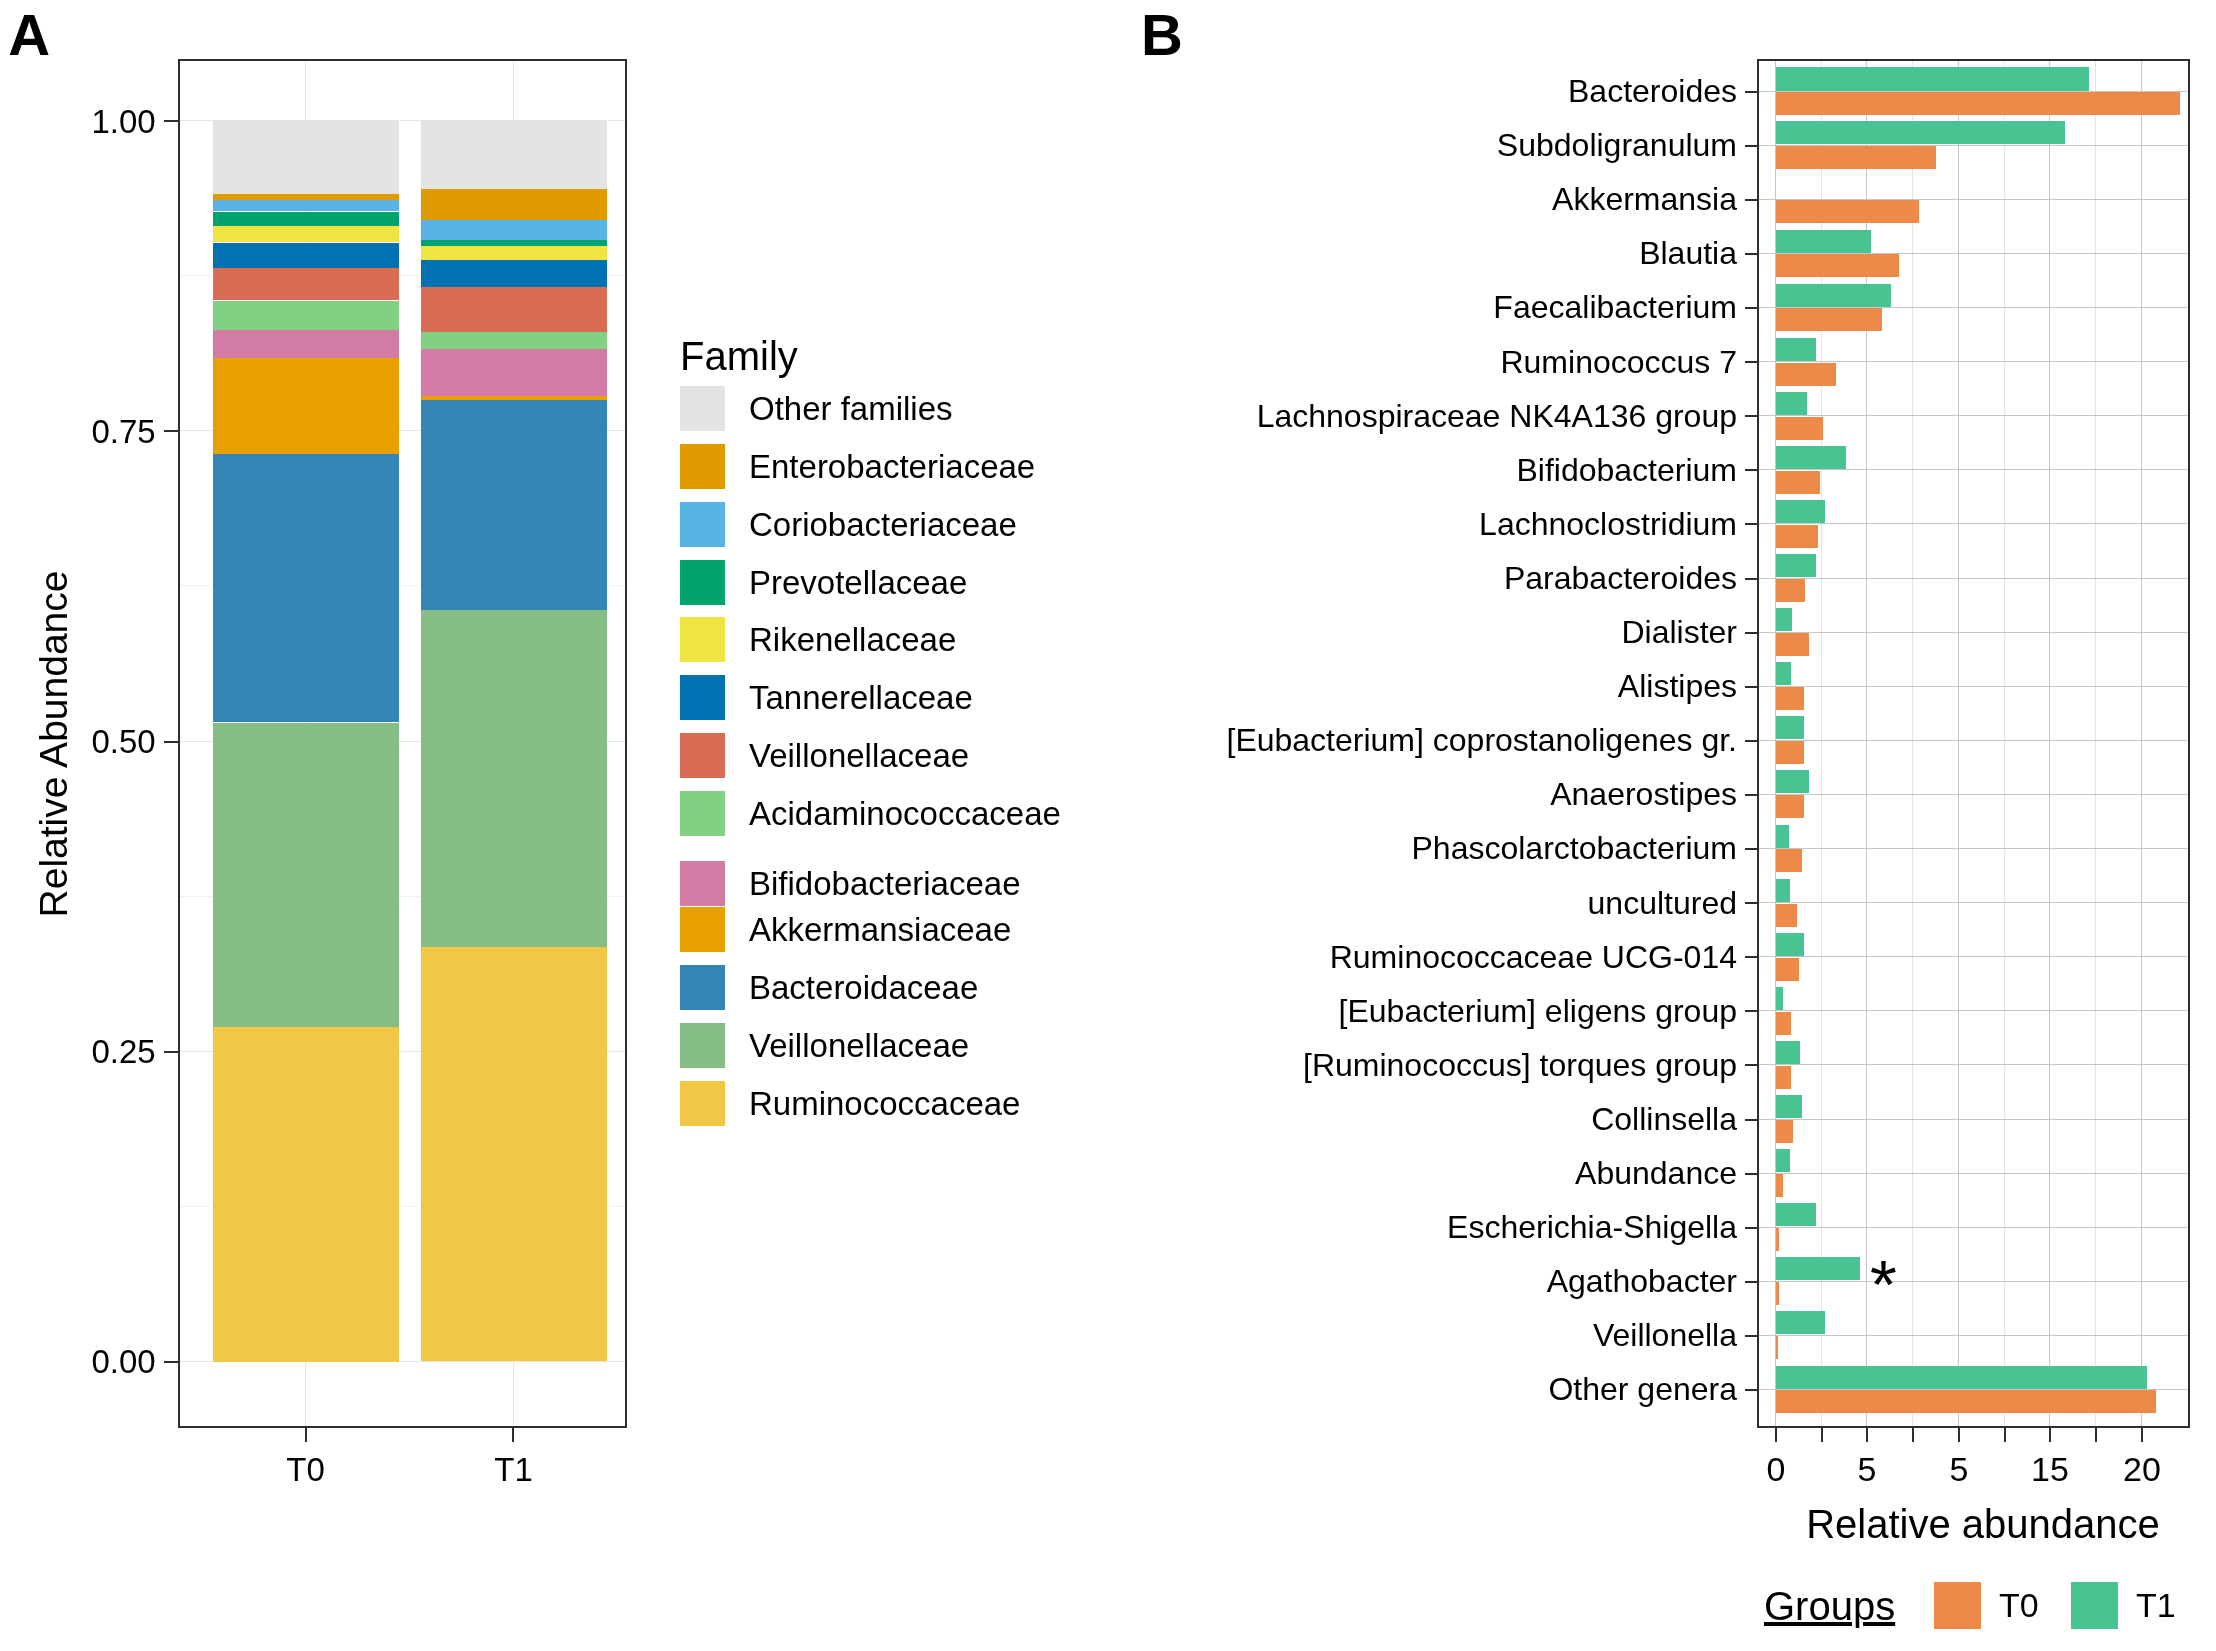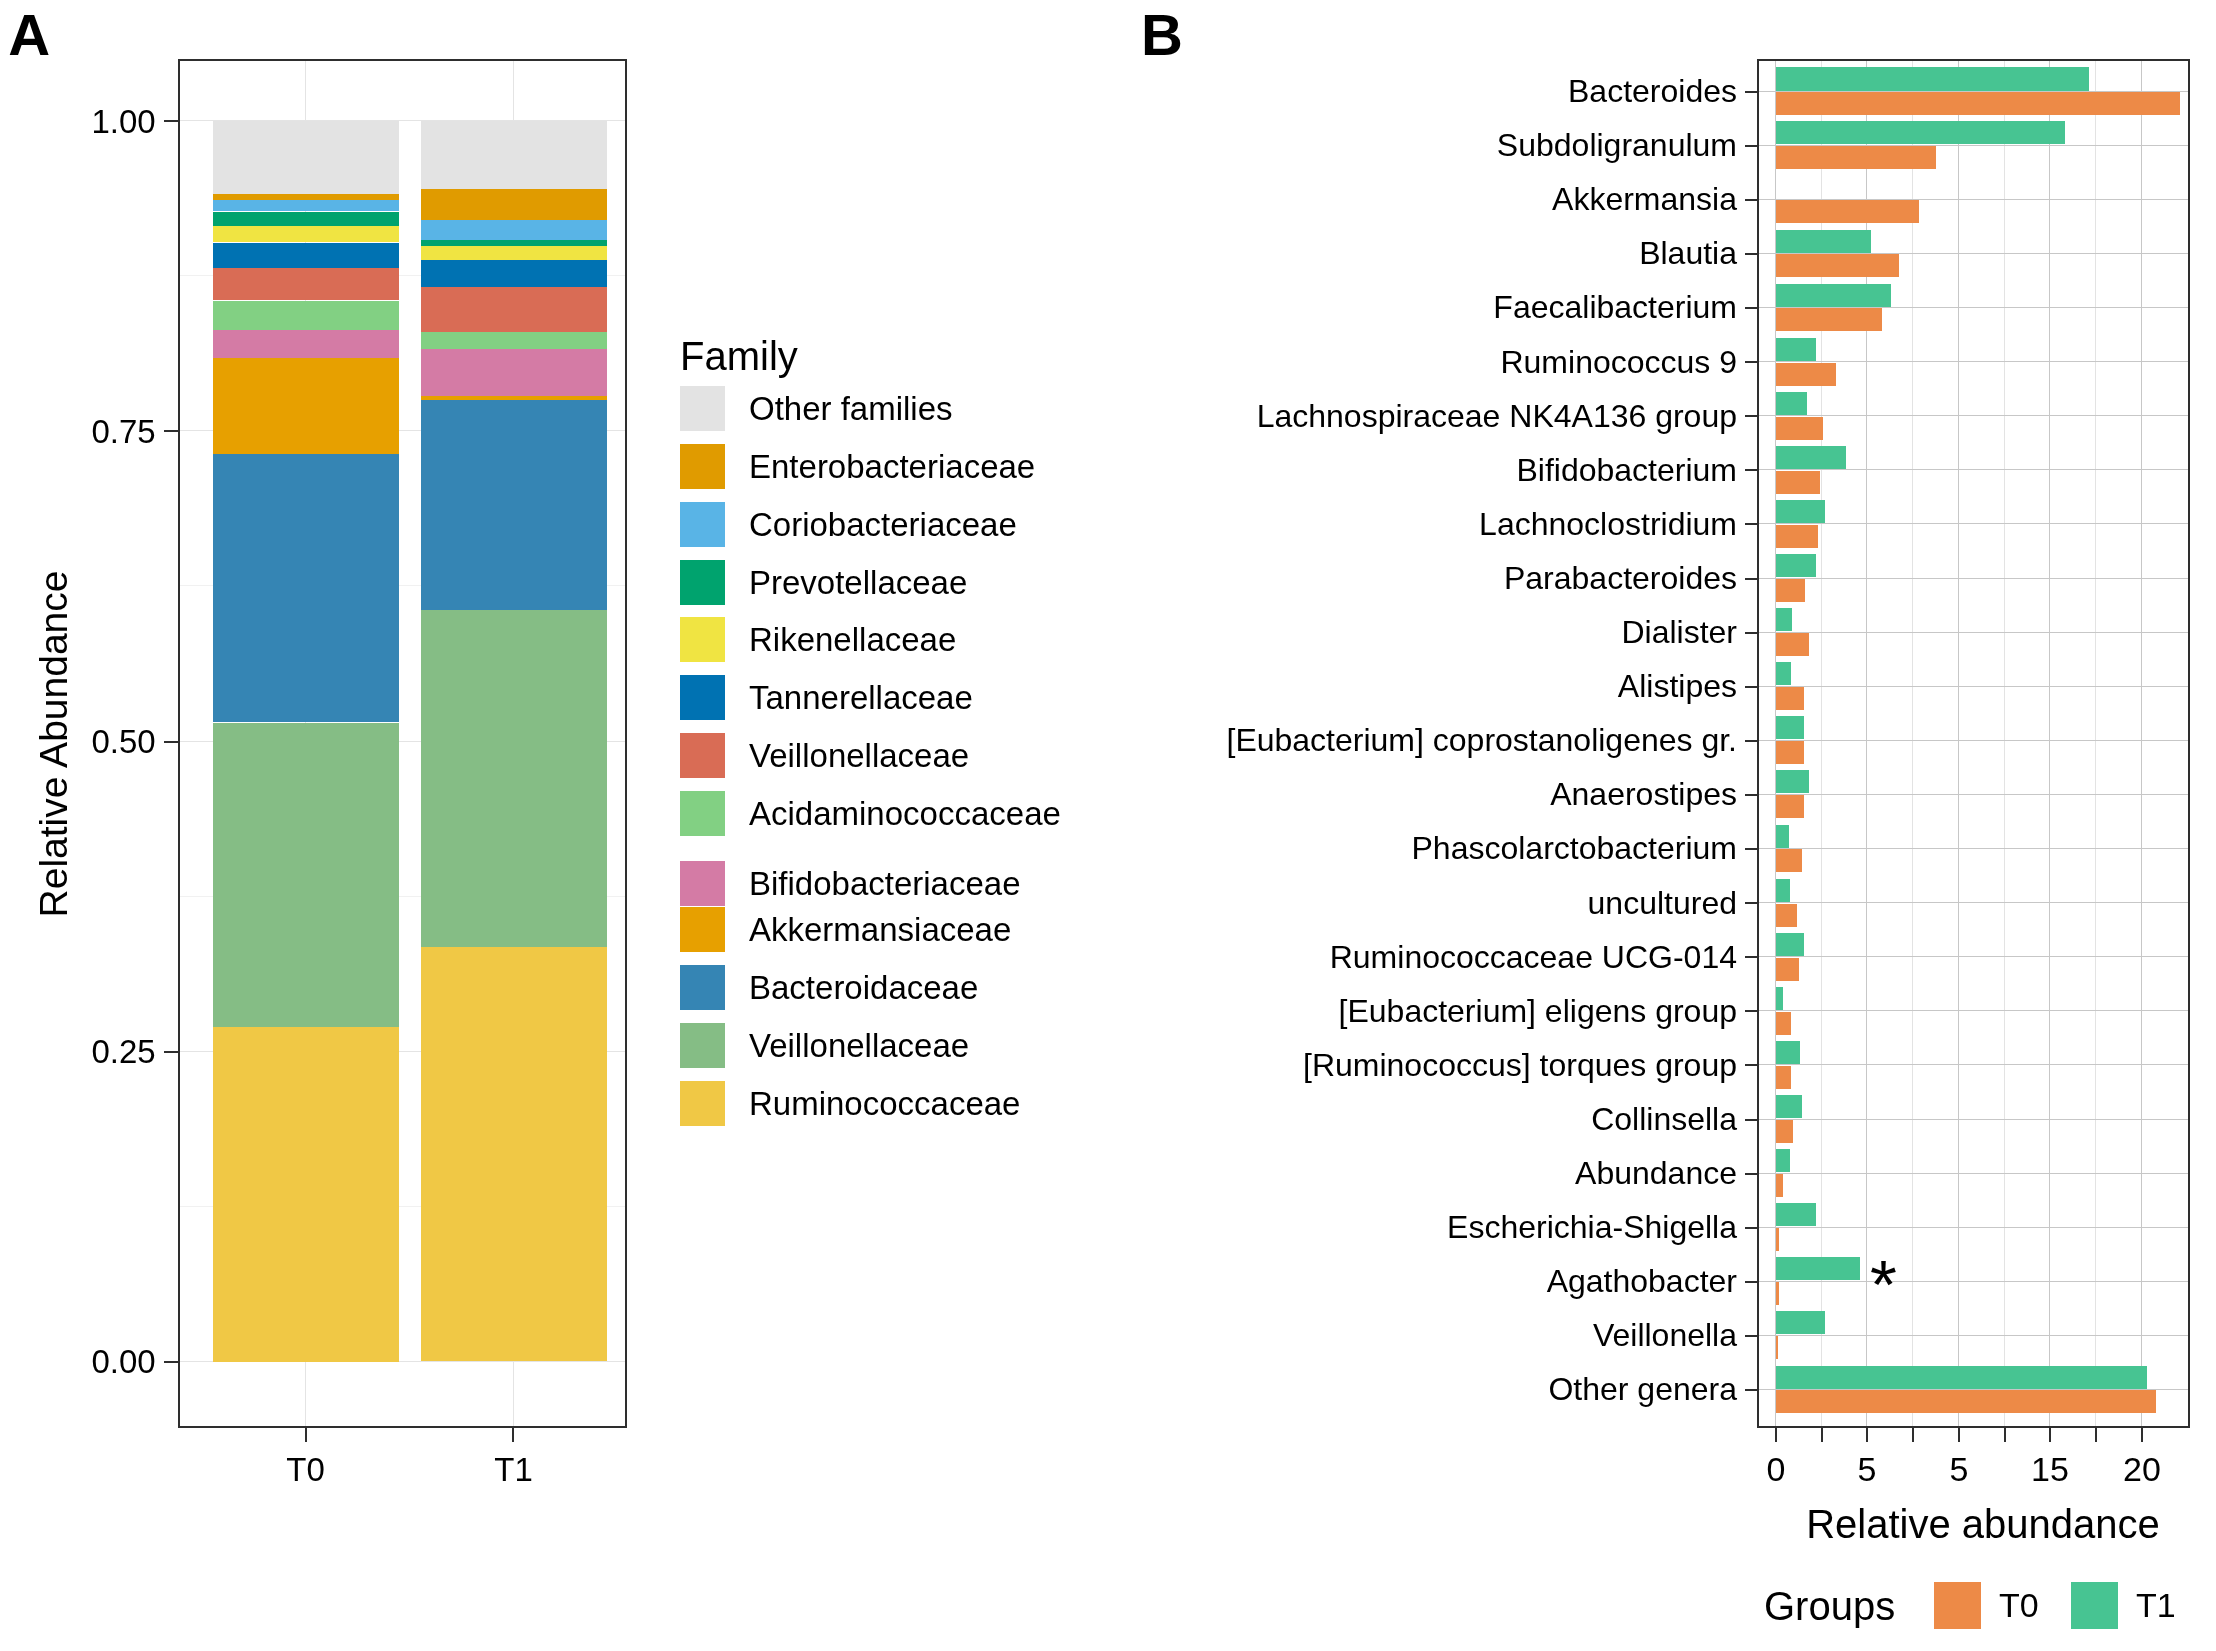--- a/index.html
+++ b/index.html
@@ -257,21 +257,21 @@
       <div style="position: absolute; left: 917px; width: 820px; top: 73px; height: 37px; font: 32px / 37px &quot;Liberation Sans&quot;, sans-serif; text-align: right; white-space: nowrap;">Bacteroides</div>
       <div style="position: absolute; left: 1745px; width: 12.4px; top: 145px; height: 2.1px; background: rgb(46, 46, 46);"></div>
       <div style="position: absolute; left: 917px; width: 820px; top: 127px; height: 37px; font: 32px / 37px &quot;Liberation Sans&quot;, sans-serif; text-align: right; white-space: nowrap;">Subdoligranulum</div>
       <div style="position: absolute; left: 1745px; width: 12.4px; top: 199px; height: 2.1px; background: rgb(46, 46, 46);"></div>
       <div style="position: absolute; left: 917px; width: 820px; top: 181px; height: 37px; font: 32px / 37px &quot;Liberation Sans&quot;, sans-serif; text-align: right; white-space: nowrap;">Akkermansia</div>
       <div style="position: absolute; left: 1745px; width: 12.4px; top: 253px; height: 2.1px; background: rgb(46, 46, 46);"></div>
       <div style="position: absolute; left: 917px; width: 820px; top: 235px; height: 37px; font: 32px / 37px &quot;Liberation Sans&quot;, sans-serif; text-align: right; white-space: nowrap;">Blautia</div>
       <div style="position: absolute; left: 1745px; width: 12.4px; top: 307px; height: 2.1px; background: rgb(46, 46, 46);"></div>
       <div style="position: absolute; left: 917px; width: 820px; top: 289px; height: 37px; font: 32px / 37px &quot;Liberation Sans&quot;, sans-serif; text-align: right; white-space: nowrap;">Faecalibacterium</div>
       <div style="position: absolute; left: 1745px; width: 12.4px; top: 361px; height: 2.1px; background: rgb(46, 46, 46);"></div>
-      <div style="position: absolute; left: 917px; width: 820px; top: 344px; height: 37px; font: 32px / 37px &quot;Liberation Sans&quot;, sans-serif; text-align: right; white-space: nowrap;">Ruminococcus 9</div>
+      <div style="position: absolute; left: 917px; width: 820px; top: 344px; height: 37px; font: 32px / 37px &quot;Liberation Sans&quot;, sans-serif; text-align: right; white-space: nowrap;">Ruminococcus 7</div>
       <div style="position: absolute; left: 1745px; width: 12.4px; top: 415px; height: 2.1px; background: rgb(46, 46, 46);"></div>
       <div style="position: absolute; left: 917px; width: 820px; top: 398px; height: 37px; font: 32px / 37px &quot;Liberation Sans&quot;, sans-serif; text-align: right; white-space: nowrap;">Lachnospiraceae NK4A136 group</div>
       <div style="position: absolute; left: 1745px; width: 12.4px; top: 469px; height: 2.1px; background: rgb(46, 46, 46);"></div>
       <div style="position: absolute; left: 917px; width: 820px; top: 452px; height: 37px; font: 32px / 37px &quot;Liberation Sans&quot;, sans-serif; text-align: right; white-space: nowrap;">Bifidobacterium</div>
       <div style="position: absolute; left: 1745px; width: 12.4px; top: 523px; height: 2.1px; background: rgb(46, 46, 46);"></div>
       <div style="position: absolute; left: 917px; width: 820px; top: 506px; height: 37px; font: 32px / 37px &quot;Liberation Sans&quot;, sans-serif; text-align: right; white-space: nowrap;">Lachnoclostridium</div>
       <div style="position: absolute; left: 1745px; width: 12.4px; top: 578px; height: 2.1px; background: rgb(46, 46, 46);"></div>
       <div style="position: absolute; left: 917px; width: 820px; top: 560px; height: 37px; font: 32px / 37px &quot;Liberation Sans&quot;, sans-serif; text-align: right; white-space: nowrap;">Parabacteroides</div>
       <div style="position: absolute; left: 1745px; width: 12.4px; top: 632px; height: 2.1px; background: rgb(46, 46, 46);"></div>
       <div style="position: absolute; left: 917px; width: 820px; top: 614px; height: 37px; font: 32px / 37px &quot;Liberation Sans&quot;, sans-serif; text-align: right; white-space: nowrap;">Dialister</div>
@@ -315,21 +315,21 @@
       <div style="position: absolute; left: 1728px; width: 96px; top: 1450px; font: 34px / 39px &quot;Liberation Sans&quot;, sans-serif; text-align: center;">0</div>
       <div style="position: absolute; left: 1819px; width: 96px; top: 1450px; font: 34px / 39px &quot;Liberation Sans&quot;, sans-serif; text-align: center;">5</div>
       <div style="position: absolute; left: 1911px; width: 96px; top: 1450px; font: 34px / 39px &quot;Liberation Sans&quot;, sans-serif; text-align: center;">5</div>
       <div style="position: absolute; left: 2002px; width: 96px; top: 1450px; font: 34px / 39px &quot;Liberation Sans&quot;, sans-serif; text-align: center;">15</div>
       <div style="position: absolute; left: 2094px; width: 96px; top: 1450px; font: 34px / 39px &quot;Liberation Sans&quot;, sans-serif; text-align: center;">20</div>
     </div>
 
   <div class="x-title-b">Relative abundance</div>
 
   <div id="legendGroups" class="abs" style="left:0; top:0; width:0; height:0;">
-    <div class="legend-title" style="left:1764px; top:1584px;">Groups</div>
+    <div class="legend-title" style="left:1764px; top:1584px;text-decoration:underline;">Groups</div>
     <div id="groupEntries" class="abs">
         <div style="position: absolute; left: 1934px; top: 1582px; width: 47px; height: 47px; background: rgb(237, 138, 71);"></div>
         <div style="position: absolute; left: 1999px; top: 1582px; height: 47px; display: flex; align-items: center; font: 34px &quot;Liberation Sans&quot;, sans-serif;">T0</div>
         <div style="position: absolute; left: 2071px; top: 1582px; width: 47px; height: 47px; background: rgb(71, 196, 146);"></div>
         <div style="position: absolute; left: 2136px; top: 1582px; height: 47px; display: flex; align-items: center; font: 34px &quot;Liberation Sans&quot;, sans-serif;">T1</div>
       </div>
   </div>
 
 </div>
 

